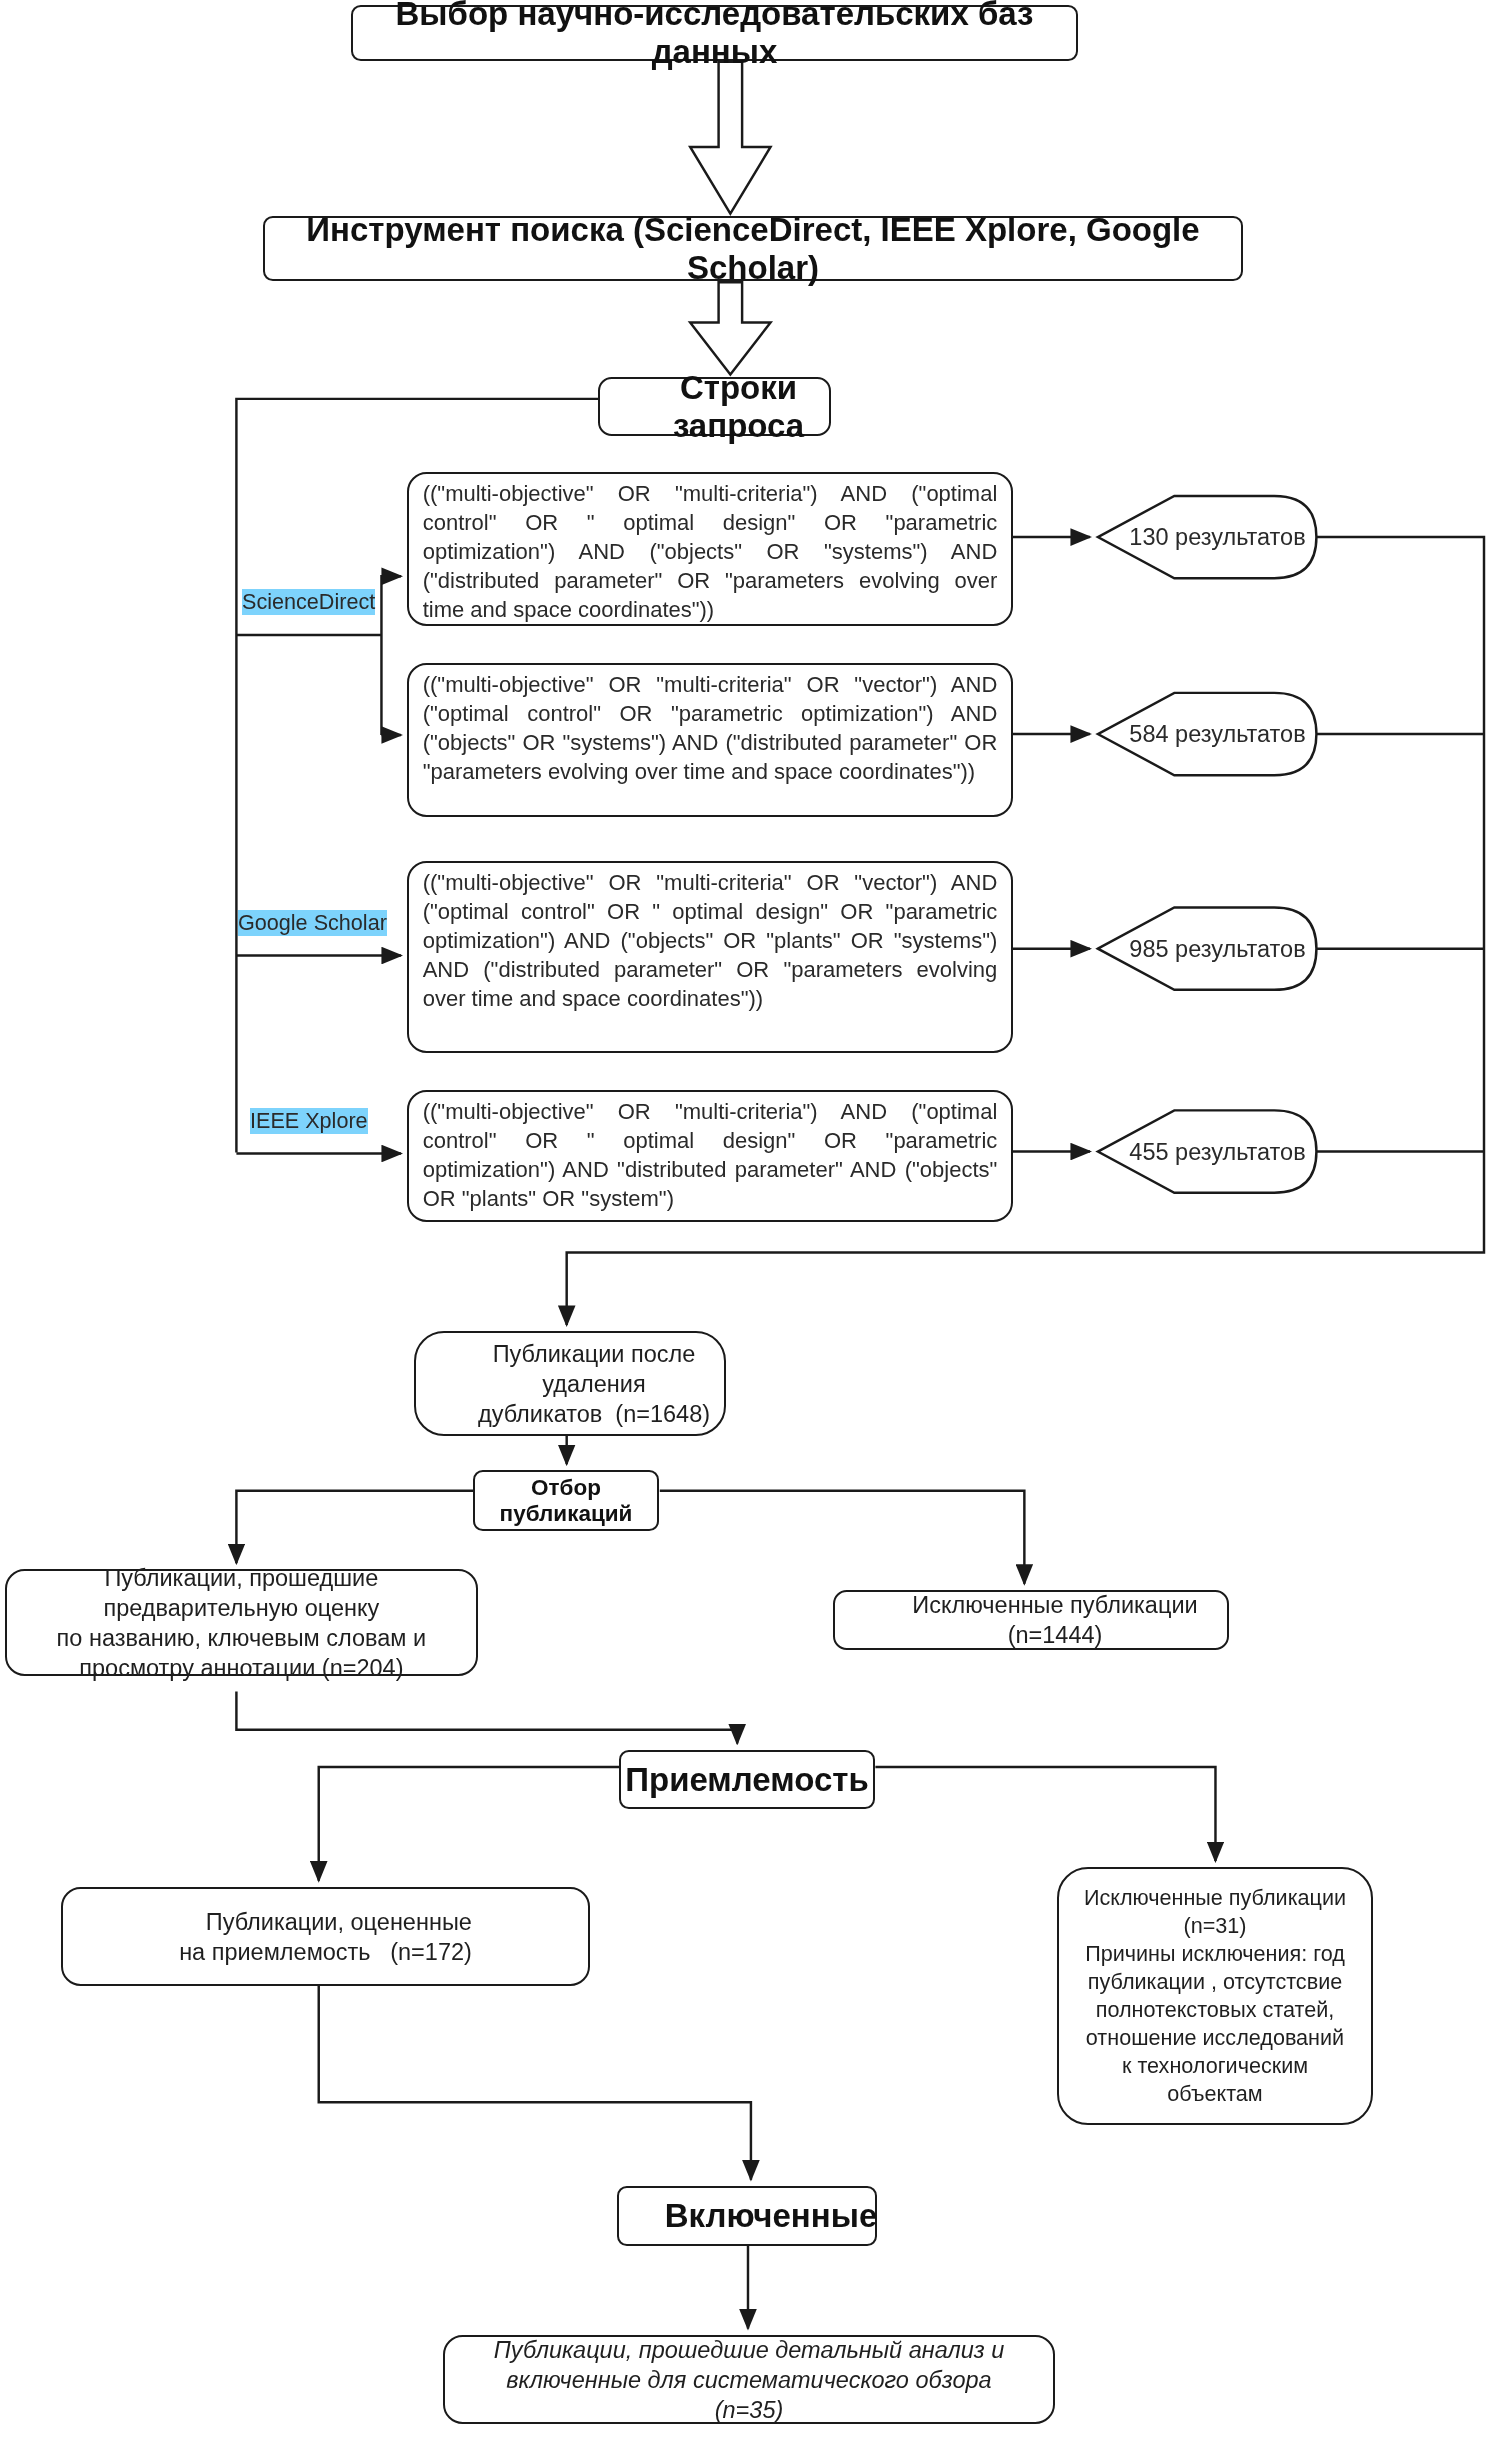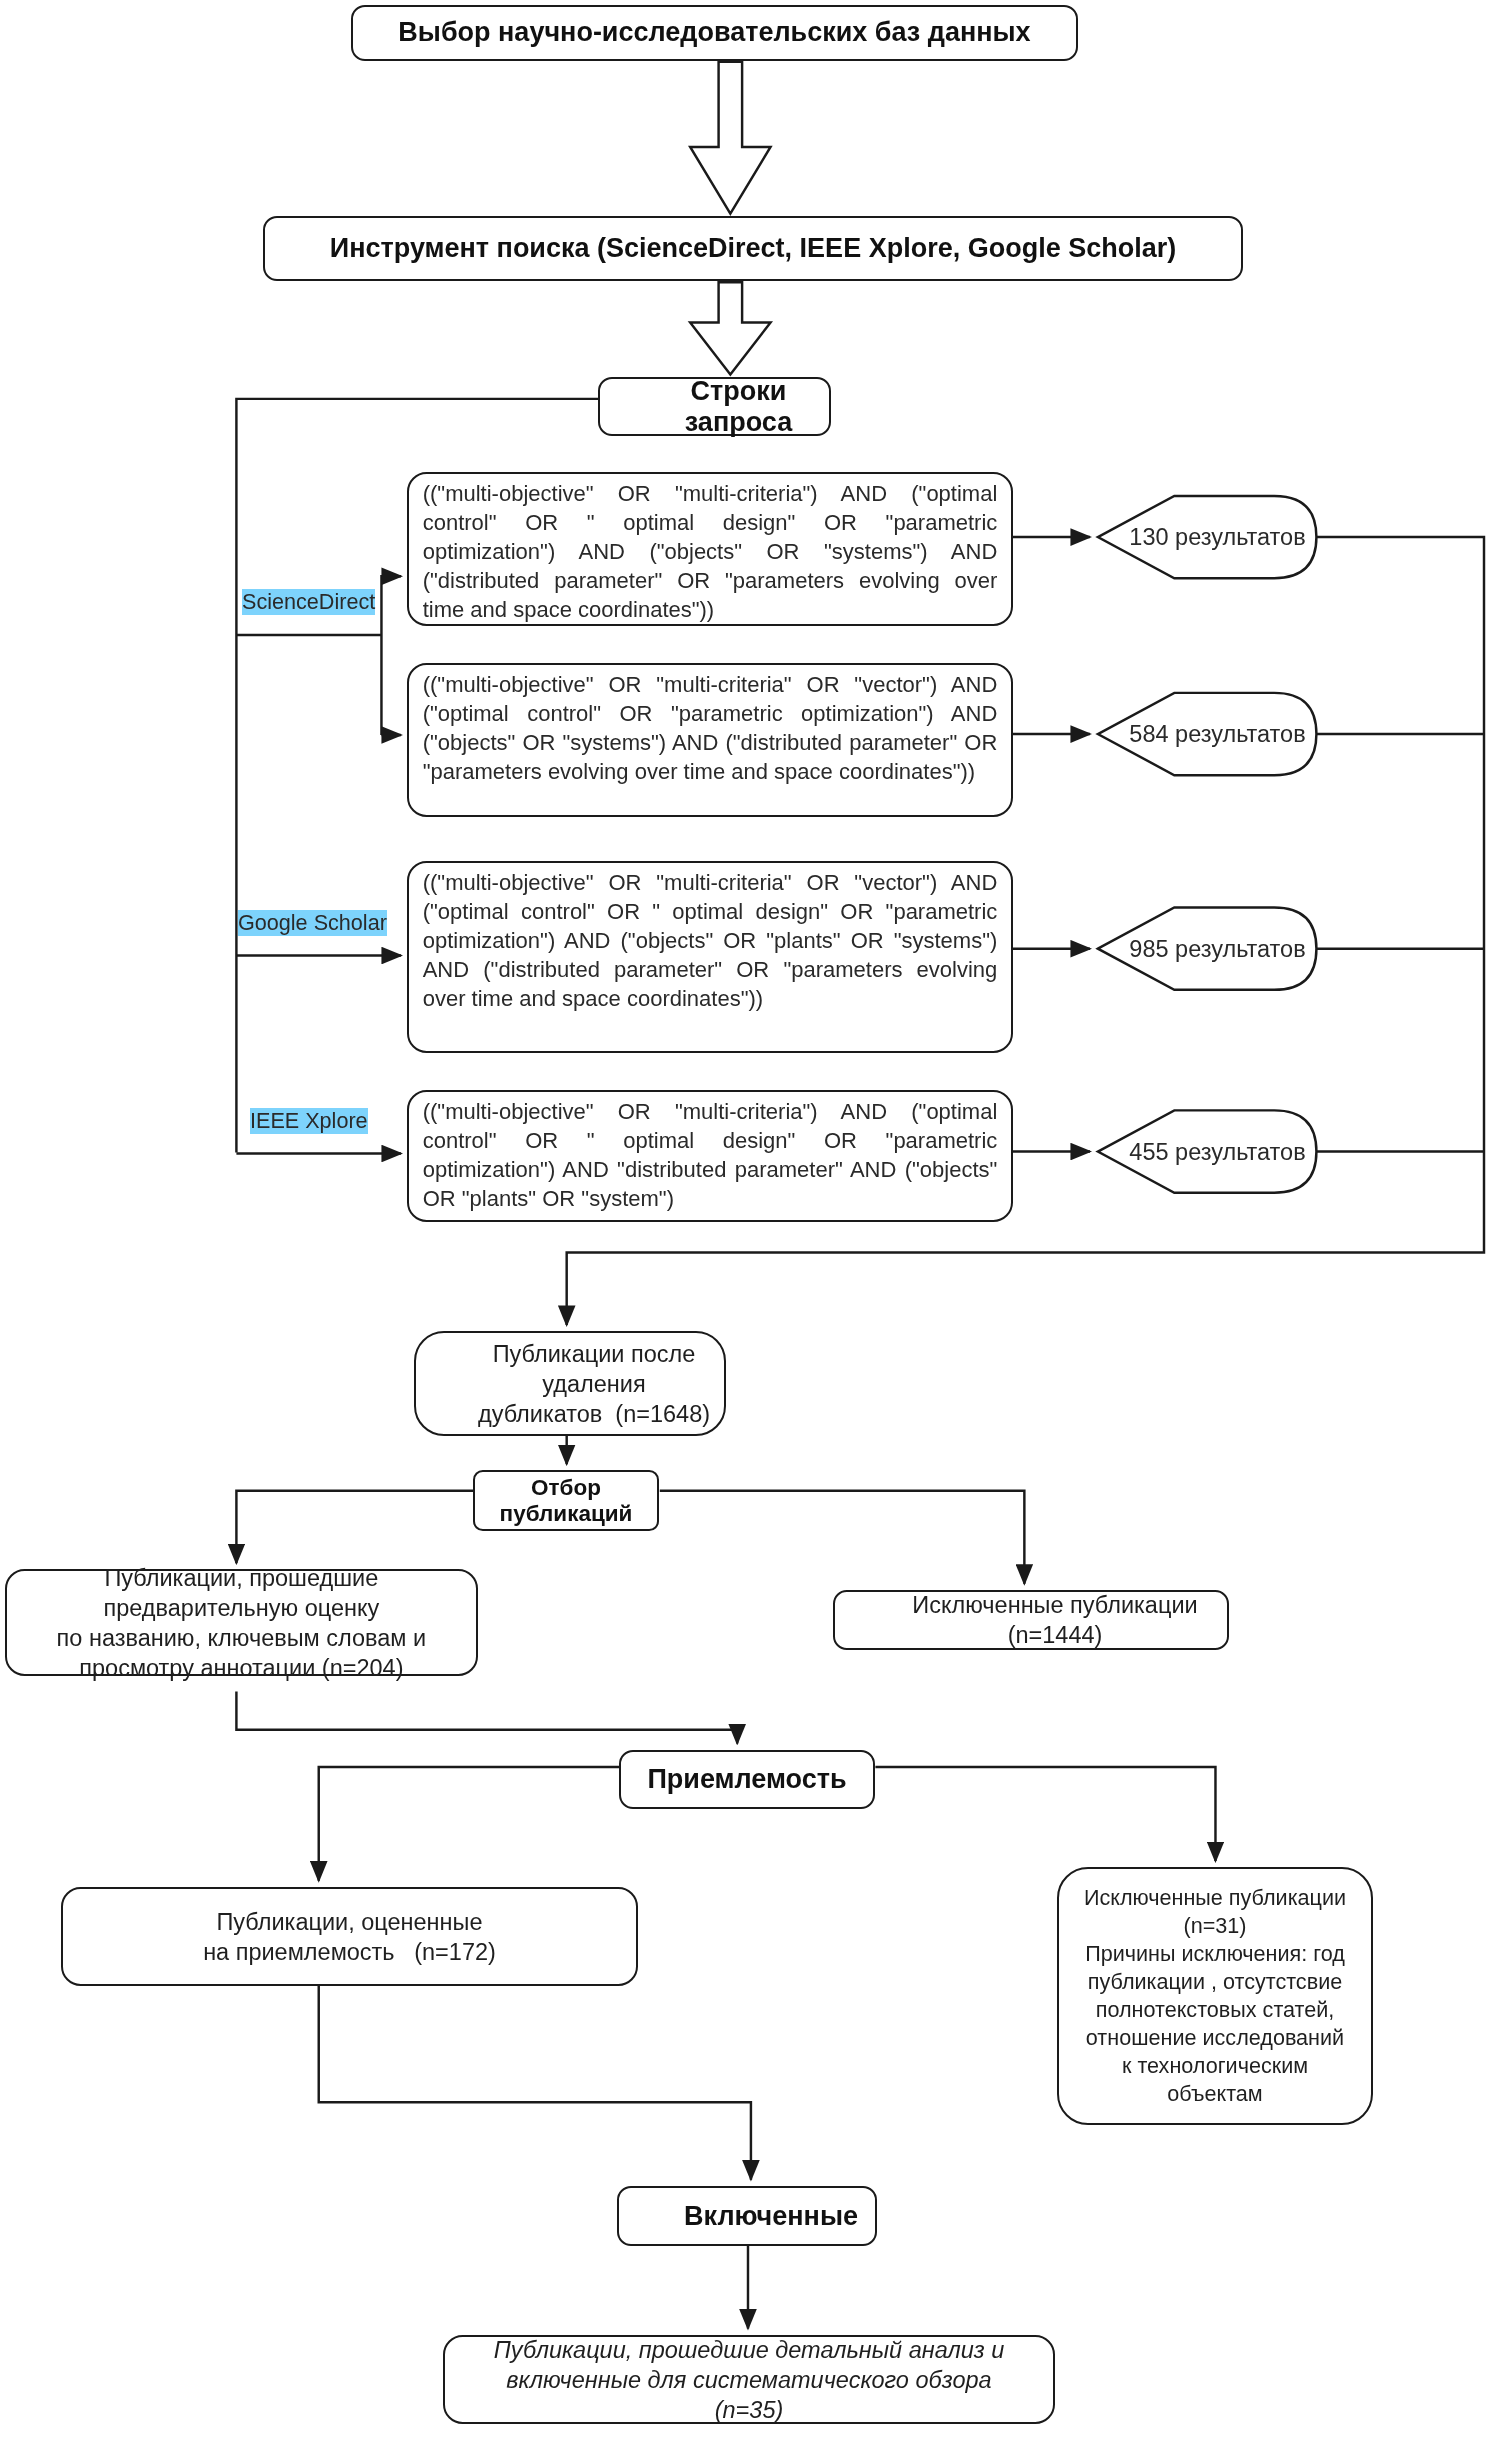--- a/index.html
+++ b/index.html
@@ -38,21 +38,21 @@
     font-size:21.6px;color:#2a2a2a;
     white-space:nowrap;
     background:#7dd3fc;
   }
   .hexText{
     position:absolute;
     display:flex;align-items:center;justify-content:center;
     font-size:23.5px;color:#2a2a2a;
     text-align:center;
   }
-  .big{font-size:27px;border-radius:14px;}
+  .big{font-size:33px;}
   .mid{font-size:23.5px;line-height:30px;}
   .sm{font-size:21.6px;line-height:28px;}
 </style>
 </head>
 <body>
 
 <div class="canvas">
 
   <svg class="wires" viewBox="0 0 1525 2506" xmlns="http://www.w3.org/2000/svg">
     <defs>
@@ -129,21 +129,21 @@
   <div class="node bold r10" style="left:473px;top:1470px;width:186px;height:61px;font-size:22.5px;">Отбор публикаций</div>
 
   <div class="node mid r20" style="left:4.9px;top:1569px;width:473px;height:107px;">Публикации, прошедшие предварительную оценку
 по названию, ключевым словам и
 просмотру аннотации (n=204)</div>
 
   <div class="node mid r14" style="left:833px;top:1590px;width:396px;height:60px;">Исключенные публикации (n=1444)</div>
 
   <div class="node bold big r10" style="left:619px;top:1750px;width:256px;height:59px;">Приемлемость</div>
 
-  <div class="node mid r20" style="left:61px;top:1887px;width:577px;height:99px;">Публикации, оцененные
+  <div class="node mid r20" style="left:61px;top:1887px;width:529px;height:99px;text-align:right;">Публикации, оцененные
 на приемлемость   (n=172)</div>
 
   <div class="node sm r32" style="left:1057px;top:1867px;width:316px;height:258px;">Исключенные публикации
 (n=31)
 Причины исключения: год
 публикации , отсутстсвие
 полнотекстовых статей,
 отношение исследований
 к технологическим
 объектам</div>

